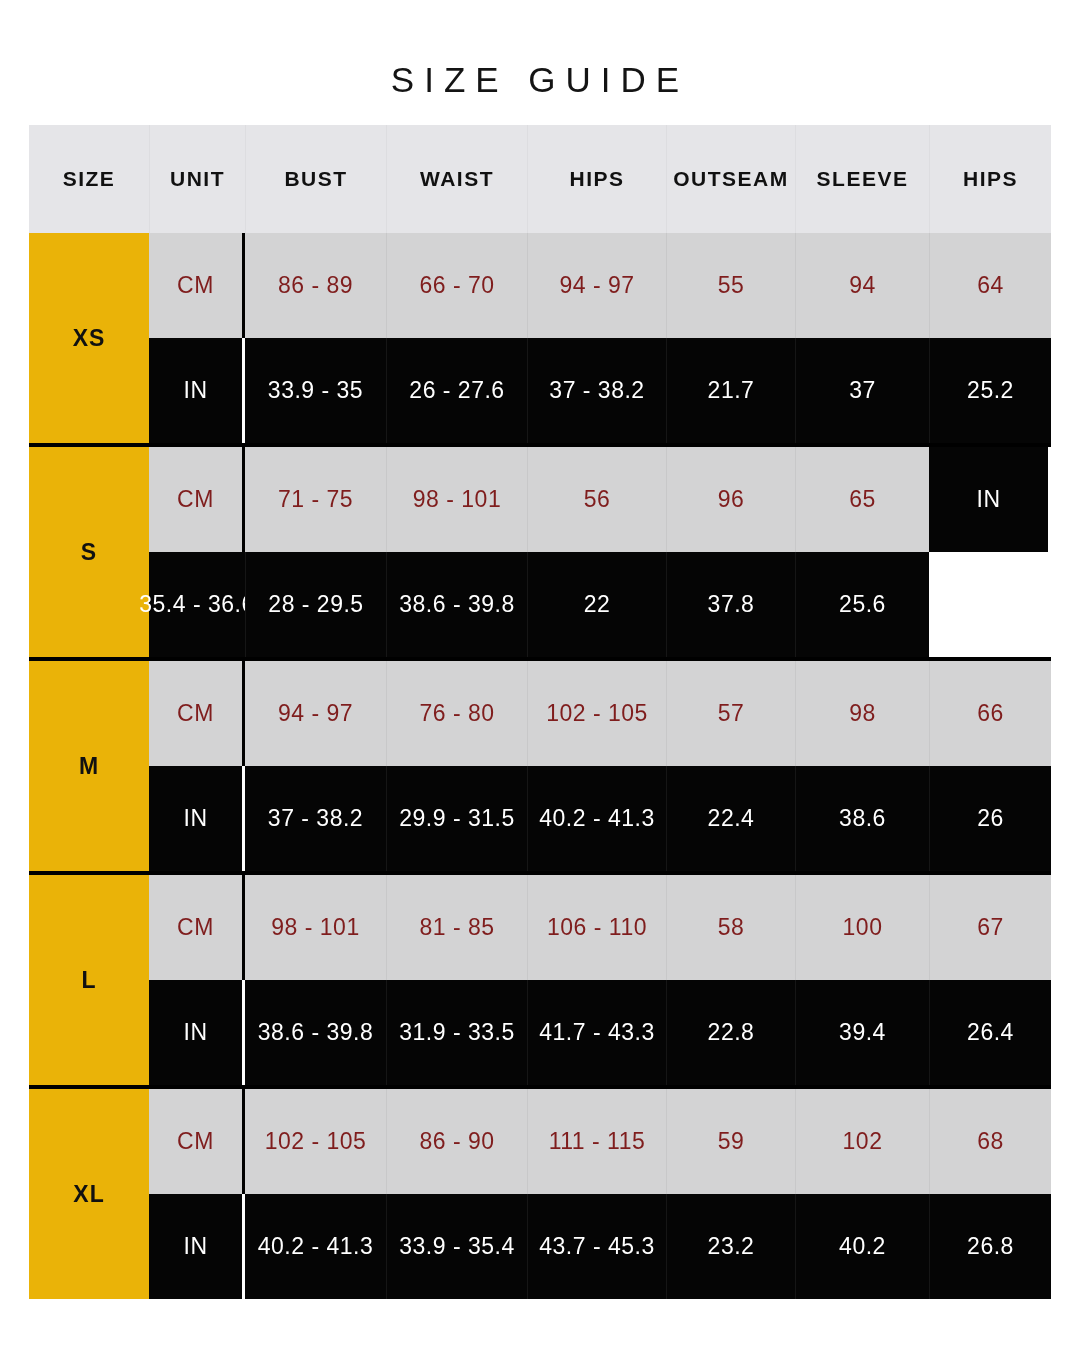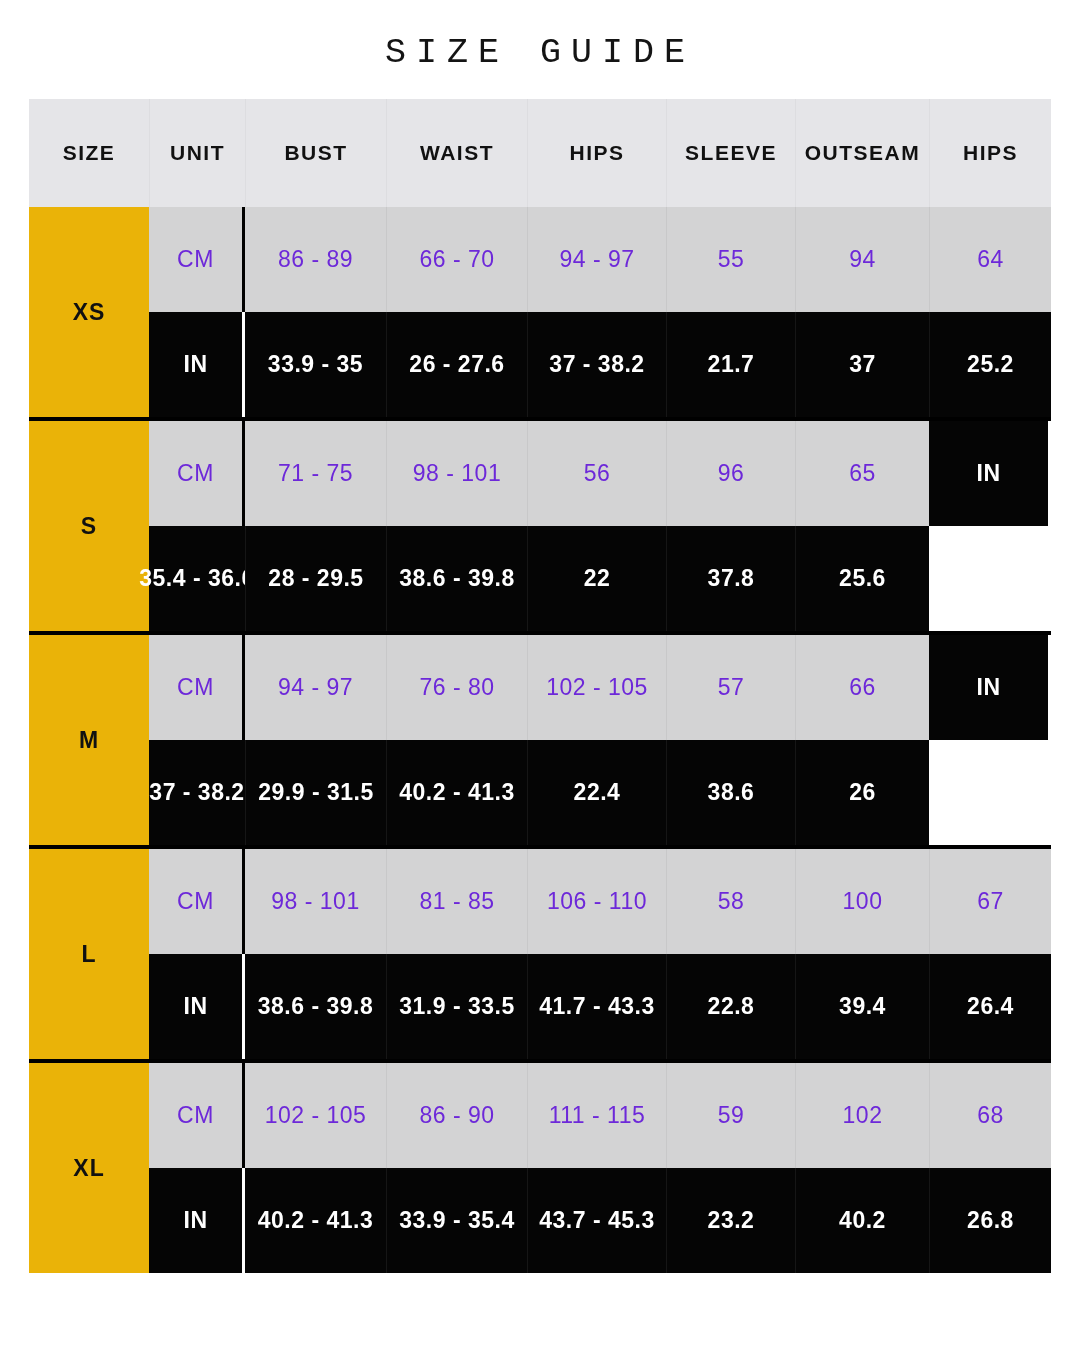--- a/index.html
+++ b/index.html
@@ -4,23 +4,23 @@
 <style>
   html,body{margin:0;padding:0;}
   body{
     width:1080px;height:1350px;background:#ffffff;overflow:hidden;
     font-family:"Liberation Sans",sans-serif;
     -webkit-font-smoothing:antialiased;
   }
   .page{width:1080px;height:1350px;position:relative;background:#ffffff;}
 
   .title{
-    padding-top:36px;margin:0;text-align:center;
+    padding-top:62px;margin:0;text-align:center;
     font-size:35px;font-weight:400;letter-spacing:10px;
-    color:#141414;line-height:1;font-family:Liberation Mono, monospace;
+    color:#141414;line-height:1;
   }
 
   
   .grid{
     display:grid;
     grid-template-columns:120px 96px 141px 141px 139px 129px 134px 122px;
     width:1022px;margin-left:29px;box-sizing:border-box;
   }
 
   .header-row{
@@ -42,44 +42,44 @@
     background:#eab308;
     display:flex;align-items:center;justify-content:center;
     font-size:23px;font-weight:700;letter-spacing:1px;color:#111111;
   }
 
   .cell{
     display:flex;align-items:center;justify-content:center;
     font-size:23px;font-weight:400;letter-spacing:0.5px;
     box-sizing:border-box;white-space:nowrap;
   }
-  .cm-bg{background:#d3d3d4;color:#6d28d9;}
-  .in-bg{background:#050505;color:#ffffff;font-weight:bold;}
+  .cm-bg{background:#d3d3d4;color:#7f1d1d;}
+  .in-bg{background:#050505;color:#ffffff;}
 
   .unit-cell.cm-bg{border-right:3px solid #000000;}
   .unit-cell.in-bg{border-right:3px solid #ffffff;}
 
   .data-cell.cm-bg + .data-cell.cm-bg{border-left:1px solid rgba(0,0,0,0.05);}
   .data-cell.in-bg + .data-cell.in-bg{border-left:1px solid rgba(255,255,255,0.07);}
 </style>
 </head>
 <body>
 
 <div class="page">
 
   <h1 class="title">SIZE GUIDE</h1>
 
   <div class="grid header-row">
     <div class="header-cell">SIZE</div>
     <div class="header-cell">UNIT</div>
     <div class="header-cell">BUST</div>
     <div class="header-cell">WAIST</div>
     <div class="header-cell">HIPS</div>
+    <div class="header-cell">OUTSEAM</div>
     <div class="header-cell">SLEEVE</div>
-    <div class="header-cell">OUTSEAM</div>
     <div class="header-cell">HIPS</div>
   </div>
 
   <div id="table-body">
       <div class="grid group">
         <div class="size-cell">XS</div>
         <div class="cell unit-cell cm-bg">CM</div>
         <div class="cell data-cell cm-bg">86 - 89</div>
         <div class="cell data-cell cm-bg">66 - 70</div>
         <div class="cell data-cell cm-bg">94 - 97</div>
@@ -110,20 +110,21 @@
         <div class="cell data-cell in-bg">37.8</div>
         <div class="cell data-cell in-bg">25.6</div>
       </div>
       <div class="grid group">
         <div class="size-cell">M</div>
         <div class="cell unit-cell cm-bg">CM</div>
         <div class="cell data-cell cm-bg">94 - 97</div>
         <div class="cell data-cell cm-bg">76 - 80</div>
         <div class="cell data-cell cm-bg">102 - 105</div>
         <div class="cell data-cell cm-bg">57</div>
+        <div class="cell data-cell cm-bg">98</div>
         <div class="cell data-cell cm-bg">66</div>
         <div class="cell unit-cell in-bg">IN</div>
         <div class="cell data-cell in-bg">37 - 38.2</div>
         <div class="cell data-cell in-bg">29.9 - 31.5</div>
         <div class="cell data-cell in-bg">40.2 - 41.3</div>
         <div class="cell data-cell in-bg">22.4</div>
         <div class="cell data-cell in-bg">38.6</div>
         <div class="cell data-cell in-bg">26</div>
       </div>
       <div class="grid group">

